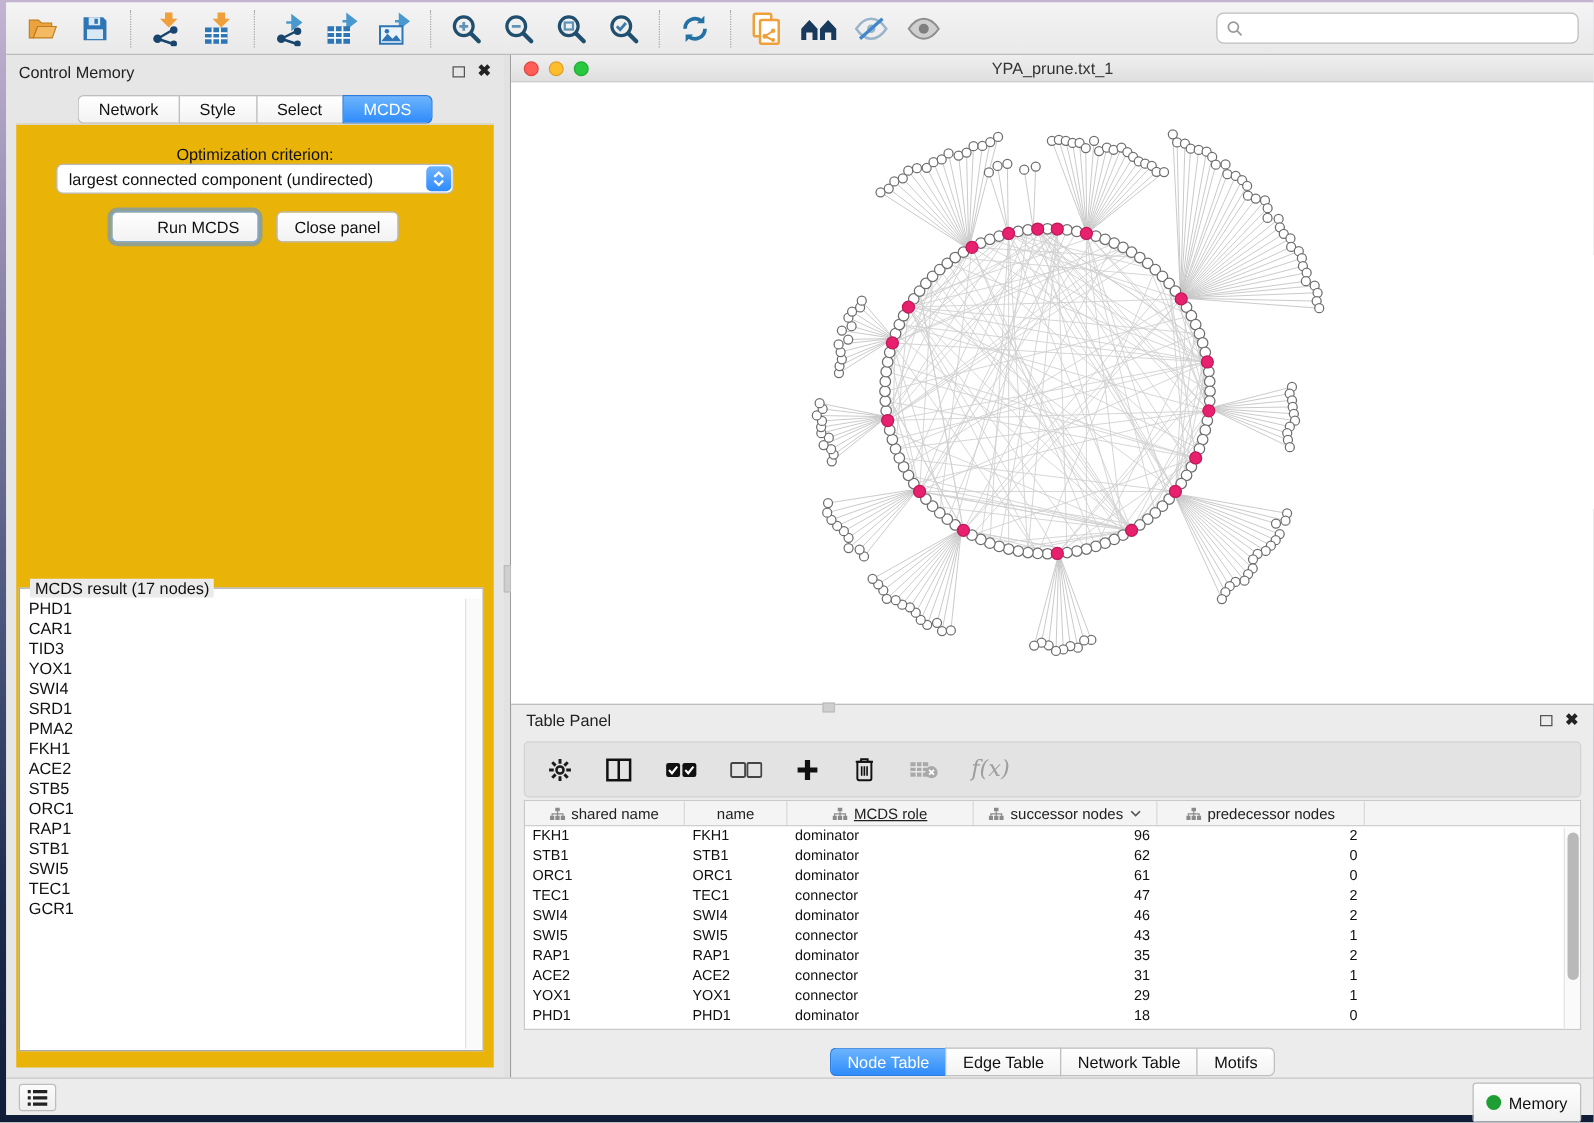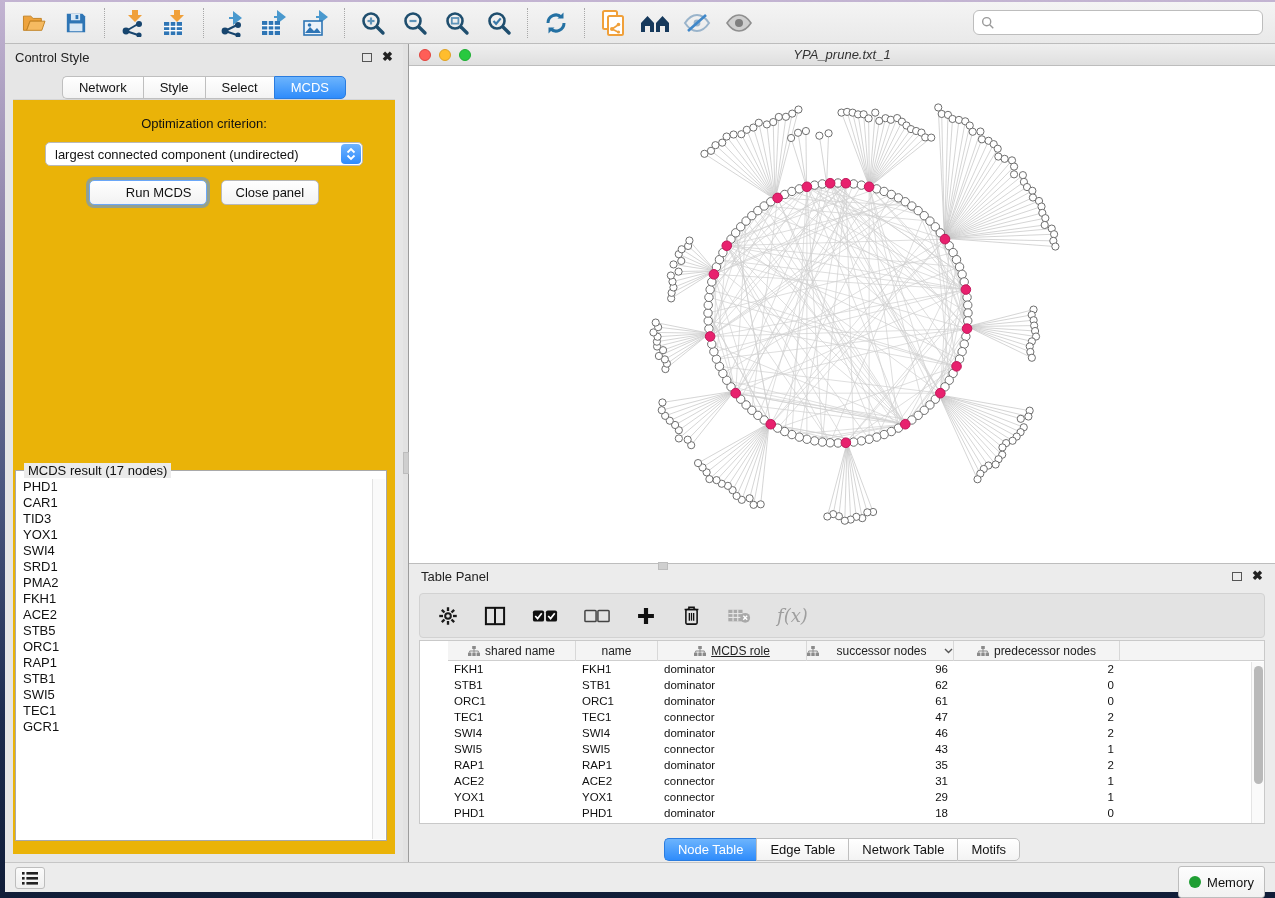--- a/index.html
+++ b/index.html
@@ -27,21 +27,21 @@
   .close-x { font-size:13px; font-weight:bold; color:#222; line-height:10px; }
   .seg-tabs { display:flex; justify-content:center; margin-top:6px; }
   .seg-tab { font-size:13px; color:#111; background:linear-gradient(#ffffff,#f3f3f3);
     border:1px solid #bfbfbf; border-right:none; padding:3px 16px; }
   .seg-tab:first-child { border-radius:5px 0 0 5px; }
   .seg-tab:last-child { border-radius:0 5px 5px 0; border-right:1px solid #bfbfbf; }
   .seg-tab.active { background:linear-gradient(#6cb4fd,#2f8cfb); color:#fff; border-color:#2a7cdf; }
   .cp-content { position:absolute; left:8px; top:55px; width:382px; height:755px; background:#eab308;
     border-top:1px solid #d6d6d6; }
   .opt-label { text-align:center; font-size:13px; color:#111; margin-top:16px; }
-  .dropdown { margin:11px auto 0 auto; width:318px; height:24px; background:#fff; border:1px solid #b9b9b9;
+  .dropdown { margin:0 auto 0 auto; width:318px; height:24px; background:#fff; border:1px solid #b9b9b9;
     border-radius:5px; display:flex; align-items:center; font-size:13px; color:#111; padding-left:9px; position:relative; }
   .dd-stepper { position:absolute; right:1px; top:1px; width:20px; height:20px; border-radius:4px;
     background:linear-gradient(#70b4fe,#2e8bfc); display:flex; flex-direction:column; align-items:center; justify-content:center; }
   .dd-stepper svg { display:block; }
   .btn-row { display:flex; justify-content:center; gap:14px; margin-top:14px; }
   .mac-btn { font-size:13px; color:#111; background:linear-gradient(#ffffff,#f2f2f2);
     border:1px solid #b9b9b9; border-radius:5px; padding:4px 14px; }
   .mac-btn.focus { box-shadow:0 0 0 3px rgba(77,144,254,.55); border-color:#6aa7f8;padding-left:36px; }
   .result-group { position:absolute; left:2px; top:370px; width:372px; height:371px;
     border:1px solid #a9a9a9; background:#fff; }
@@ -60,31 +60,31 @@
 
   
   .network-panel { position:absolute; left:404px; top:42px; width:866px; height:519px; background:#fff; }
   .net-titlebar { height:22px; background:linear-gradient(#efefef,#dfdfdf); border-bottom:1px solid #bdbdbd;
     display:flex; align-items:center; position:relative; }
   .lights { display:flex; gap:8px; margin-left:10px; }
   .light { width:12px; height:12px; border-radius:50%; }
   .light.red { background:#ff5e57; border:1px solid #e0443e; }
   .light.yellow { background:#ffbd2e; border:1px solid #dea123; }
   .light.green { background:#28c940; border:1px solid #1dad32; }
-  .net-title { position:absolute; left:0; right:0; text-align:center; font-size:13px; color:#333;font-style:italic; }
+  .net-title { position:absolute; left:0; right:0; text-align:center; font-size:13px; color:#333; }
   .net-canvas { position:absolute; left:0; top:22px; width:866px; height:497px; background:#fff; }
 
   
   .table-panel { position:absolute; left:404px; top:561px; width:866px; height:299px; background:#ececec; border-top:1px solid #bdbdbd; }
   .tp-title-row { height:24px; display:flex; align-items:center; padding:0 12px; }
   .tp-toolbar { position:absolute; left:10px; top:29px; width:846px; height:45px; background:#e3e3e3;
     border:1px solid #d2d2d2; border-radius:4px; display:flex; align-items:center; padding-left:18px; gap:26px; }
   .tp-tool { display:flex; align-items:center; }
   .fx { font-family:"DejaVu Serif", serif; font-style:italic; font-size:18px; color:#9e9e9e; }
-  .tbl { position:absolute; left:10px; top:76px; width:846px; height:184px; background:#fff; border:1px solid #c9c9c9; overflow:hidden;padding-left:28px; }
+  .tbl { position:absolute; left:10px; top:76px; width:846px; height:184px; background:#fff; border:1px solid #c9c9c9; overflow:hidden; }
   .tbl-head { display:flex; height:20px; background:#f4f4f4; border-bottom:1px solid #cfcfcf; }
   .th { display:flex; align-items:center; justify-content:center; gap:5px; font-size:12px; color:#222;
     border-right:1px solid #d8d8d8; height:20px; }
   .tbl-body .tr { display:flex; height:16px; align-items:center; }
   .td { font-size:11.5px; color:#111; padding:0 6px; white-space:nowrap; overflow:hidden; }
   .td.num { text-align:right; }
   .tbl-scroll { position:absolute; right:0; top:21px; bottom:0; width:13px; background:#fafafa; border-left:1px solid #e4e4e4; }
   .tbl-thumb { position:absolute; left:2px; top:4px; width:9px; height:118px; background:#b9b9b9; border-radius:5px; }
   .tp-tabs { position:absolute; left:0; right:0; top:268px; display:flex; justify-content:center;align-items:flex-end; }
   .tp-tabs .seg-tab { padding:3px 13px; }
@@ -254,21 +254,21 @@
       <svg width="14" height="14" viewBox="0 0 16 16">
             <circle cx="6.5" cy="6.5" r="4.6" fill="none" stroke="#9a9a9a" stroke-width="1.6"></circle>
             <line x1="10" y1="10" x2="14" y2="14" stroke="#9a9a9a" stroke-width="1.6"></line>
           </svg>
       <input type="text" value="" style="">
     </div>
   </div>
 
   <div class="control-panel">
     <div class="panel-title-row">
-      <span class="panel-title">Control Style</span>
+      <span class="panel-title">Control Memory</span>
       <span class="panel-title-icons">
         <span class="float-box"></span>
         <span class="close-x">✖</span>
       </span>
     </div>
     <div class="seg-tabs">
           <div class="seg-tab">Network</div>
           <div class="seg-tab">Style</div>
           <div class="seg-tab">Select</div>
           <div class="seg-tab active">MCDS</div>
@@ -1027,21 +1027,21 @@
                   <rect x="0" y="6.6" width="3.4" height="3.4"></rect>
                   <rect x="4.3" y="6.6" width="3.4" height="3.4"></rect>
                   <rect x="8.6" y="6.6" width="3.4" height="3.4"></rect>
                 </g>
                 <g stroke="#8a8a8a" stroke-width="1">
                   <path d="M6 3v2M1.7 6.6V5h8.6v1.6M6 5v1.6" fill="none"></path>
                 </g>
               </svg>
               <span>MCDS role</span>
             </div>
-            <div class="th" style="width: 147px; justify-content: space-between;">
+            <div class="th" style="width: 147px;">
               <svg width="12" height="10" viewBox="0 0 12 10">
                 <g fill="#8a8a8a">
                   <rect x="4.2" y="0" width="3.6" height="3"></rect>
                   <rect x="0" y="6.6" width="3.4" height="3.4"></rect>
                   <rect x="4.3" y="6.6" width="3.4" height="3.4"></rect>
                   <rect x="8.6" y="6.6" width="3.4" height="3.4"></rect>
                 </g>
                 <g stroke="#8a8a8a" stroke-width="1">
                   <path d="M6 3v2M1.7 6.6V5h8.6v1.6M6 5v1.6" fill="none"></path>
                 </g>

